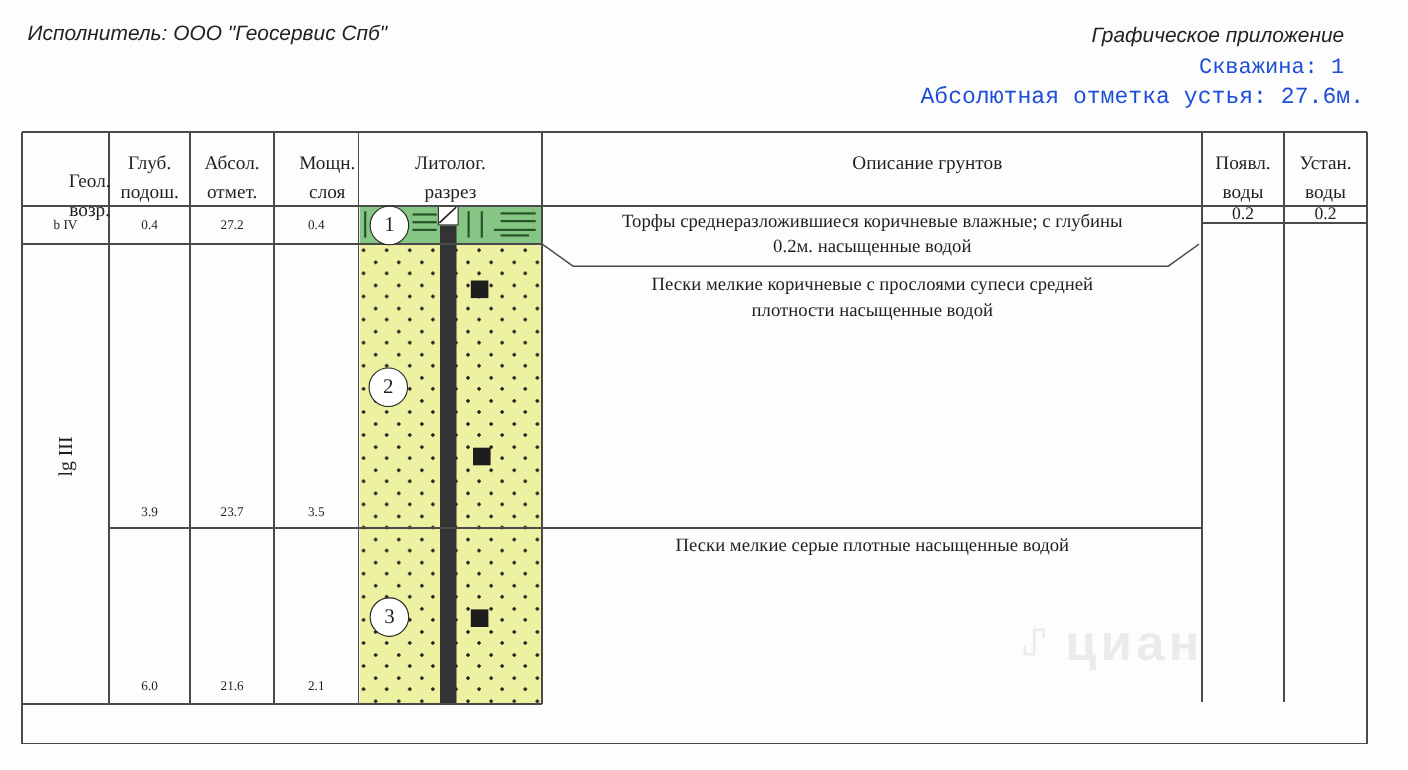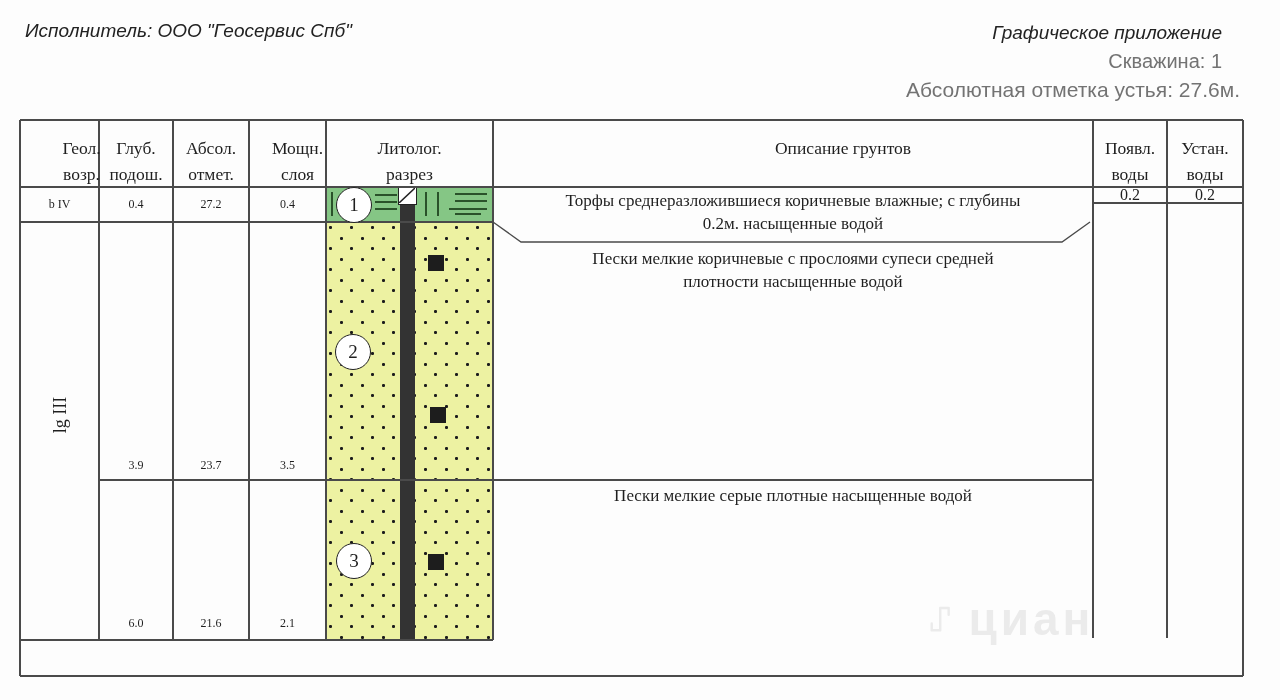--- a/index.html
+++ b/index.html
@@ -1,37 +1,37 @@
 <!DOCTYPE html>
 <html><head>
 <meta charset="utf-8">
 <style>
   html,body{margin:0;padding:0;background:#ffffff;}
   .page{position:relative;width:1280px;height:700px;background:#fdfdfd;overflow:hidden;
         font-family:"Liberation Serif", serif;color:#1f1f1f;}
   .abs{position:absolute;}
   .note-italic{font-family:"Liberation Sans", sans-serif;font-style:italic;font-size:19px;color:#222;}
-  .serif-right{font-family:Liberation Sans, sans-serif;color:#737373;}
+  .serif-right{font-family:Liberation Mono, monospace;color:#1d4ed8;}
   .hdr-cell{display:flex;justify-content:center;text-align:center;white-space:pre-line;
             font-size:17.5px;line-height:26px;padding-top:8px;box-sizing:border-box;}
   .val-cell{display:flex;align-items:center;justify-content:center;font-size:12px;}
   .desc{width:600px;left:493px;text-align:center;font-size:17px;line-height:22.5px;white-space:pre-line;}
   .peat{left:327px;top:188px;width:166px;height:34px;background:#85c685;}
   .sand{left:327px;top:222px;width:166px;height:418px;background:#edf2a2;
         background-image:radial-gradient(#1c1c1c 1.3px, transparent 1.7px),
                          radial-gradient(#1c1c1c 1.3px, transparent 1.7px);
         background-size:21px 21px;background-position:4px 6px,14px 16px;}
   .bar{left:400px;top:203px;width:15px;height:437px;background:#333333;}
   .bar-top{left:398px;top:187px;width:19px;height:18px;background:#ffffff;border:1.5px solid #222;box-sizing:border-box;}
   .circle{width:36px;height:36px;border-radius:50%;background:#ffffff;border:1.6px solid #222;
           box-sizing:border-box;display:flex;align-items:center;justify-content:center;
           font-size:19px;z-index:5;}
   .sq{width:16px;height:16px;background:#1d1d1d;z-index:4;}
   .dash{position:absolute;background:#2a522a;}
-  .watermark{left:930px;top:584px;width:230px;height:70px;opacity:0.10;z-index:1;
+  .watermark{left:930px;top:549px;width:230px;height:70px;opacity:0.10;z-index:1;
              font-family:"Liberation Sans", sans-serif;font-weight:bold;font-size:46px;
              color:#555;display:flex;align-items:center;gap:14px;letter-spacing:4px;}
   svg.grid{position:absolute;left:0;top:0;z-index:3;}
   .txt{z-index:6;}
 </style>
 </head>
 <body>
 
 <div class="page">
 
@@ -93,21 +93,21 @@
     <line x1="493" y1="120" x2="493" y2="640"></line>
     <line x1="1093" y1="120" x2="1093" y2="638"></line>
     <line x1="1167" y1="120" x2="1167" y2="638"></line>
     <line x1="20" y1="222" x2="493" y2="222"></line>
     <line x1="1093" y1="203" x2="1243" y2="203"></line>
     <line x1="99" y1="480" x2="1093" y2="480"></line>
     <line x1="20" y1="640" x2="493" y2="640"></line>
     <path d="M493,222 L521,242 L1062,242 L1090,222" stroke-width="1.3" shape-rendering="auto"></path>
   </svg>
 
-  <div class="abs hdr-cell txt" style="left:20px;top:127px;width:79px;height:58px;padding-left:44px;">Геол.
+  <div class="abs hdr-cell txt" style="left:20px;top:143px;width:79px;height:58px;padding-left:44px;">Геол.
 возр.</div>
   <div class="abs hdr-cell txt" style="left:99px;top:127px;width:74px;height:58px;">Глуб.
 подош.</div>
   <div class="abs hdr-cell txt" style="left:173px;top:127px;width:76px;height:58px;">Абсол.
 отмет.</div>
   <div class="abs hdr-cell txt" style="left:249px;top:127px;width:77px;height:58px;padding-left:20px;">Мощн.
 слоя</div>
   <div class="abs hdr-cell txt" style="left:326px;top:127px;width:167px;height:58px;">Литолог.
 разрез</div>
   <div class="abs hdr-cell txt" style="left:493px;top:127px;width:700px;height:58px;">Описание грунтов</div>

